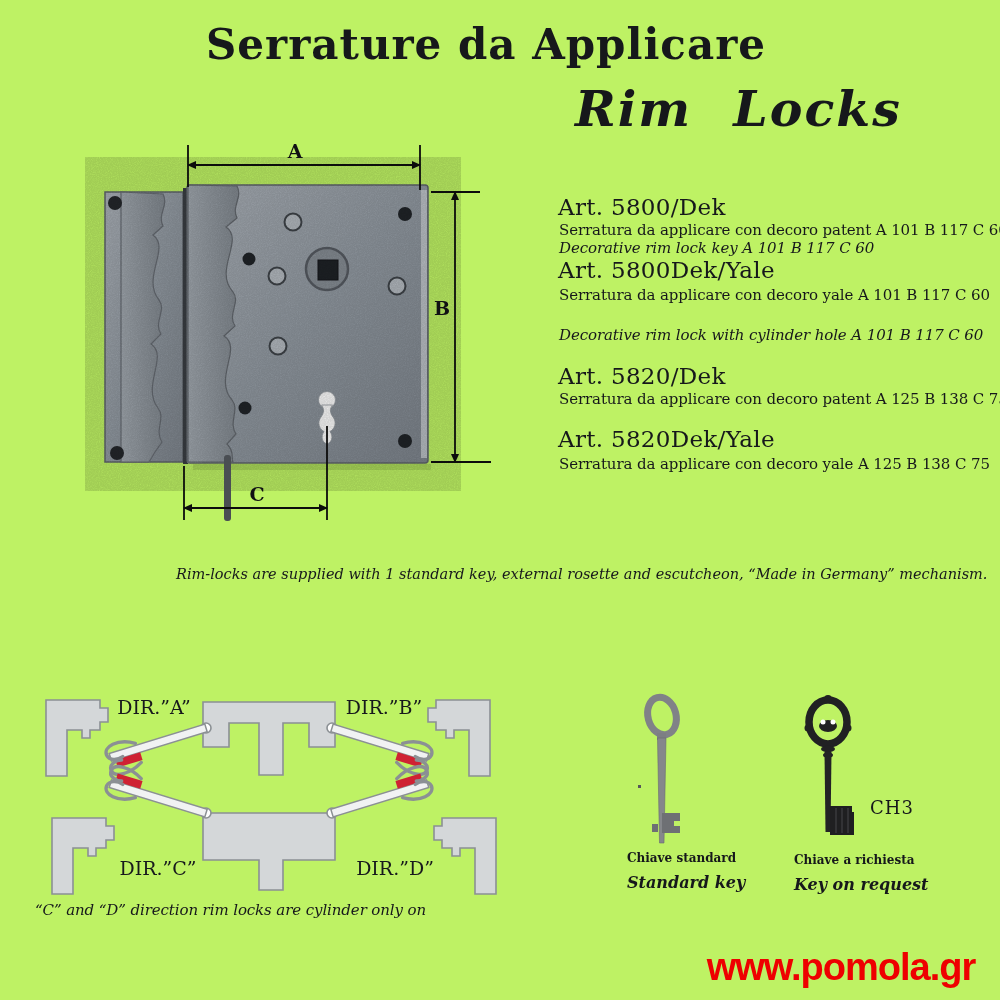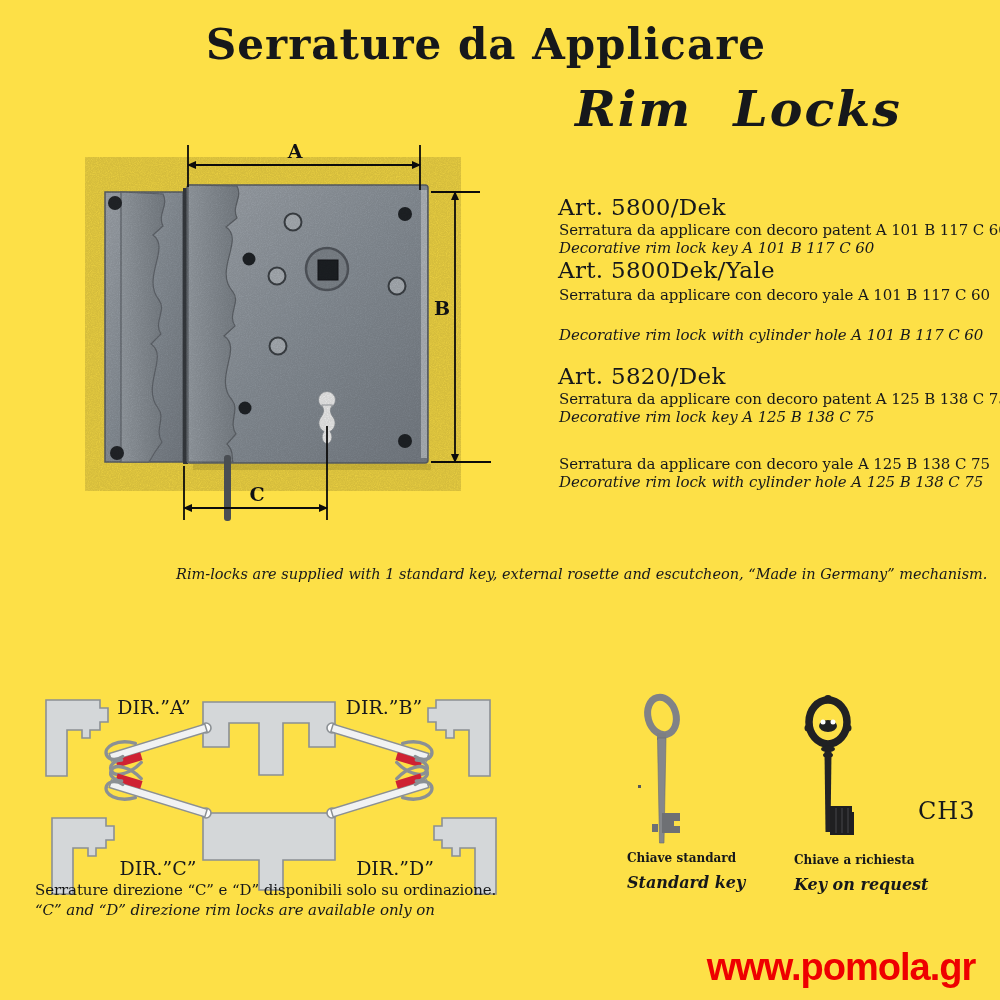--- a/index.html
+++ b/index.html
@@ -1,30 +1,30 @@
 <!DOCTYPE html>
 <html style="--brand_red: #ee0000; --diagram_red: #cf2233; --diagram_gray: #d4d7d9; --diagram_outline: #8b9094; --lock_gray: #8f959c;"><head>
 <meta charset="utf-8">
 <style>
   html,body{margin:0;padding:0;background:#ffffff;}
-  .page{position:relative;width:1000px;height:1000px;background:#fde047;overflow:hidden;
+  .page{position:relative;width:1000px;height:1000px;background:#bef264;overflow:hidden;
         font-family:"DejaVu Serif",serif;color:#16181b;}
   .abs{position:absolute;}
   .title{font-weight:bold;font-size:42px;letter-spacing:1px;white-space:nowrap;}
   .subtitle{font-weight:bold;font-style:italic;font-size:49px;letter-spacing:2px;word-spacing:22px;white-space:nowrap;}
   .art{font-size:23px;letter-spacing:.3px;white-space:nowrap;}
   .desc{font-size:15px;white-space:nowrap;letter-spacing:-.1px;}
   .desc-en{font-size:15px;white-space:nowrap;font-style:italic;letter-spacing:-.1px;}
   .note{font-style:italic;font-size:14.5px;white-space:nowrap;margin-left:24px;}
   .note-u{font-style:italic;font-size:14.5px;white-space:nowrap;text-decoration:underline;}
   .dirnote{font-size:15px;white-space:nowrap;letter-spacing:-.1px;}
   .dirnote-en{font-size:15px;white-space:nowrap;font-style:italic;letter-spacing:-.1px;}
   .cap{font-weight:bold;font-size:12px;white-space:nowrap;}
   .cap-en{font-weight:bold;font-style:italic;font-size:16px;white-space:nowrap;}
-  .ch3{font-size:24px;letter-spacing:1px;margin-left:48px;}
+  .ch3{font-size:18px;letter-spacing:1px;}
   .url{font-family:"Liberation Sans",sans-serif;font-weight:bold;font-size:38px;
        color:var(--brand_red,#ee0000);letter-spacing:-1px;white-space:nowrap;}
   svg text{font-family:"DejaVu Serif",serif;}
   .dim{stroke:#0c0c0c;stroke-width:1.8;fill:none;}
   .dimlbl{font-size:19px;font-weight:bold;fill:#101114;}
   .dirlbl{font-size:19px;fill:#17191c;}
   .dgray{fill:var(--diagram_gray,#d4d7d9);stroke:var(--diagram_outline,#8b9094);stroke-width:1.6;}
   .door{fill:#f1f2f3;stroke:var(--diagram_outline,#8b9094);stroke-width:1.5;}
   .hook{fill:none;stroke:var(--diagram_outline,#8b9094);stroke-width:3.4;stroke-linecap:round;}
   .redblk{fill:var(--diagram_red,#cf2233);}
@@ -115,24 +115,23 @@
   <div class="abs art" style="left:558px;top:194px;">Art. 5800/Dek</div>
   <div class="abs desc" style="left:559px;top:221px;">Serratura da applicare con decoro patent A 101 B 117 C 60</div>
   <div class="abs desc-en" style="left:559px;top:239px;">Decorative rim lock key A 101 B 117 C 60</div>
 
   <div class="abs art" style="left:558px;top:257px;">Art. 5800Dek/Yale</div>
   <div class="abs desc" style="left:559px;top:286px;">Serratura da applicare con decoro yale A 101 B 117 C 60</div>
   <div class="abs desc-en" style="left:559px;top:304px;margin-top:22px;">Decorative rim lock with cylinder hole A 101 B 117 C 60</div>
 
   <div class="abs art" style="left:558px;top:363px;">Art. 5820/Dek</div>
   <div class="abs desc" style="left:559px;top:390px;">Serratura da applicare con decoro patent A 125 B 138 C 75</div>
-  <div class="abs desc-en" style="left:559px;top:408px;">Decorative rim lock key A 125 B 138 C 75</div>
-
+
+  <div class="abs art" style="left:558px;top:426px;">Art. 5820Dek/Yale</div>
   <div class="abs desc" style="left:559px;top:455px;">Serratura da applicare con decoro yale A 125 B 138 C 75</div>
-  <div class="abs desc-en" style="left:559px;top:473px;">Decorative rim lock with cylinder hole A 125 B 138 C 75</div>
 
   <div class="abs note" style="left:152px;top:566px;">Rim-locks are supplied with 1 standard key, external rosette and escutcheon, “Made in Germany” mechanism.</div>
 
   <svg class="abs" style="left:30px;top:678px;" width="500" height="250" viewBox="0 0 500 250">
 
     <path class="dgray" d="M16,22 H70 V30 H78 V44 H70 V52 H60 V60 H52 V52 H37 V98 H16 Z"></path>
     <path class="dgray" transform="translate(476,0) scale(-1,1)" d="M16,22 H70 V30 H78 V44 H70 V52 H60 V60 H52 V52 H37 V98 H16 Z"></path>
     <path class="dgray" transform="translate(6,118)" d="M16,22 H70 V30 H78 V44 H70 V52 H60 V60 H52 V52 H37 V98 H16 Z"></path>
     <path class="dgray" transform="translate(482,118) scale(-1,1)" d="M16,22 H70 V30 H78 V44 H70 V52 H60 V60 H52 V52 H37 V98 H16 Z"></path>
 
@@ -171,22 +170,21 @@
       <path class="hook" d="M72,6 C88,16 104,12 103,3 C102,-3 94,-5 88,-3"></path>
       <path class="hook" d="M72,-14 C86,-22 102,-21 103,-13 C104,-7 96,-4 90,-6"></path>
     </g>
 
     <text class="dirlbl" x="124" y="36" text-anchor="middle">DIR.”A”</text>
     <text class="dirlbl" x="354" y="36" text-anchor="middle">DIR.”B”</text>
     <text class="dirlbl" x="128" y="197" text-anchor="middle">DIR.”C”</text>
     <text class="dirlbl" x="365" y="197" text-anchor="middle">DIR.”D”</text>
   </svg>
 
-  <div class="abs dirnote" style="left:35px;top:881px;">Serrature direzione “C” e “D” disponibili solo su ordinazione.</div>
-  <div class="abs dirnote-en" style="left:35px;top:901px;">“C” and “D” direzione rim locks are available only on</div>
+  <div class="abs dirnote-en" style="left:35px;top:901px;">“C” and “D” direction rim locks are cylinder only on</div>
 
   <svg class="abs" style="left:600px;top:690px;" width="390" height="215" viewBox="0 0 390 215">
 
     <g>
       <ellipse cx="62" cy="26" rx="14" ry="19" transform="rotate(-15 62 26)" fill="none" stroke="#808287" stroke-width="7"></ellipse>
       <rect x="57" y="43" width="9" height="7" fill="#7d7f83"></rect>
       <path d="M57.5,48 H66 L64,153 H59.5 Z" fill="#85878b" stroke="#6a6c70" stroke-width="0.6"></path>
       <path d="M62,123 H80 V131 H74 V136 H80 V143 H62 Z" fill="#6e7074"></path>
       <rect x="52" y="134" width="6" height="8" fill="#6e7074"></rect>
       <rect x="38" y="95" width="3" height="3" fill="#55575a"></rect>

